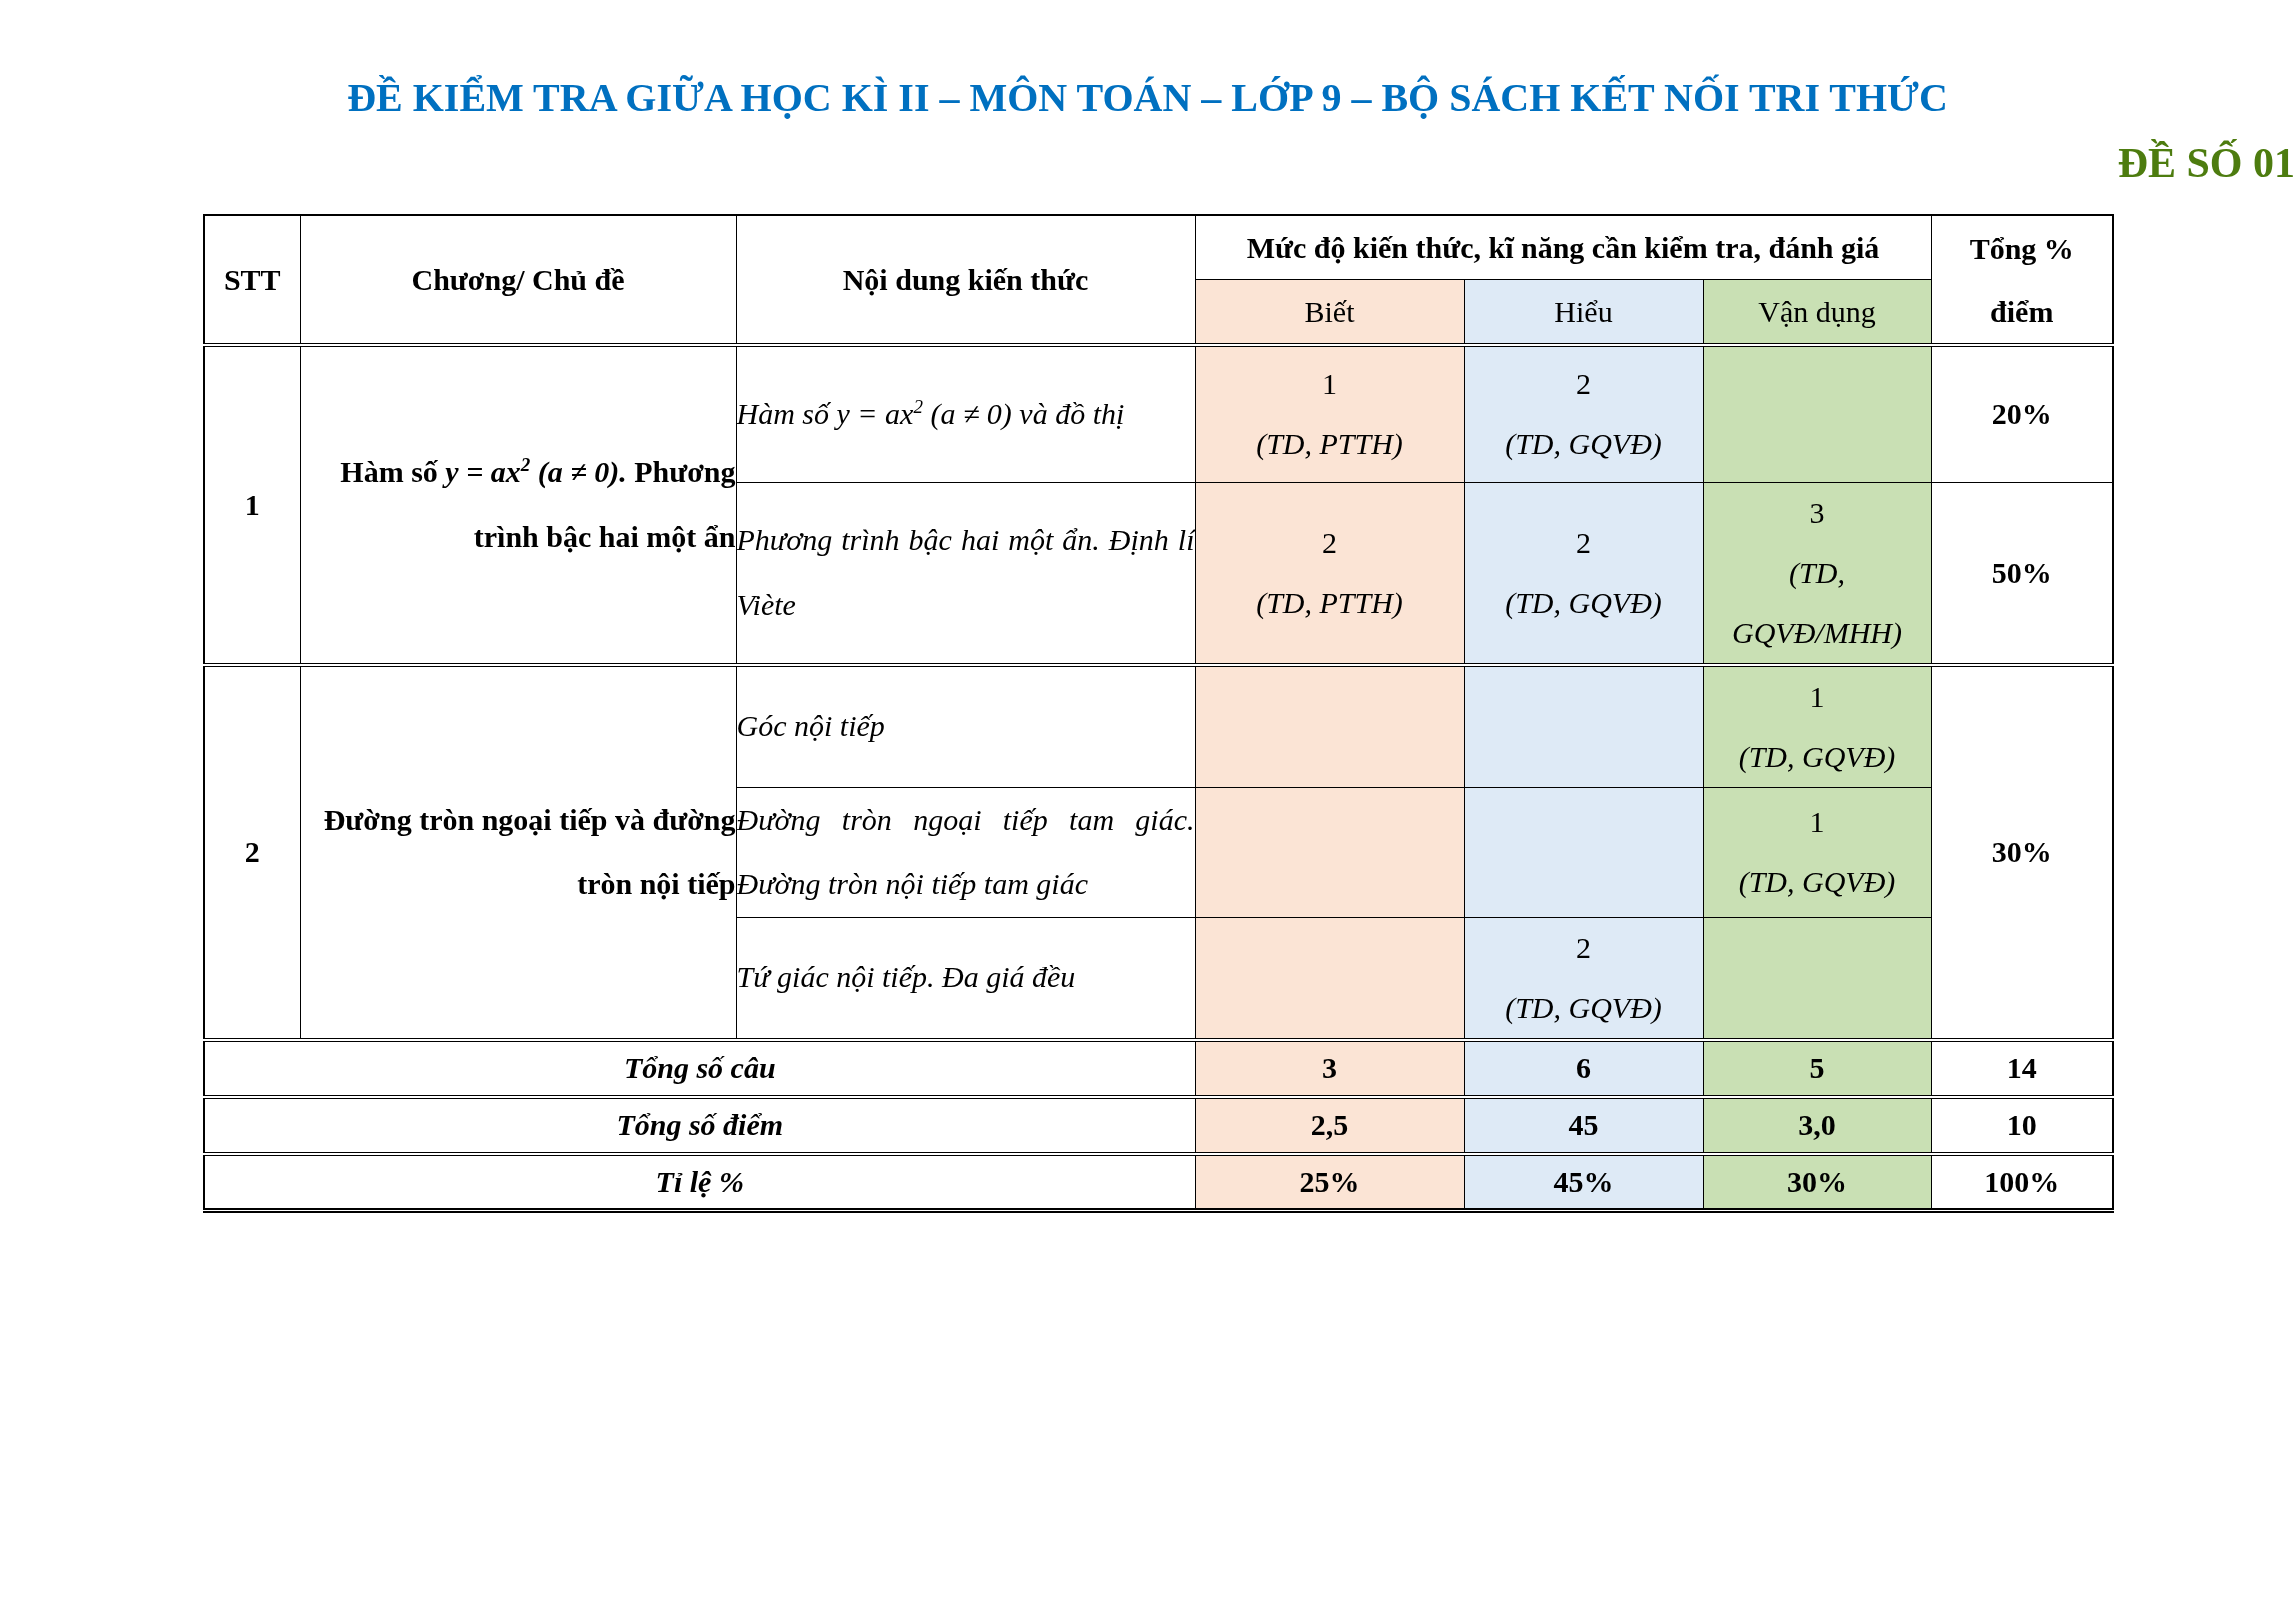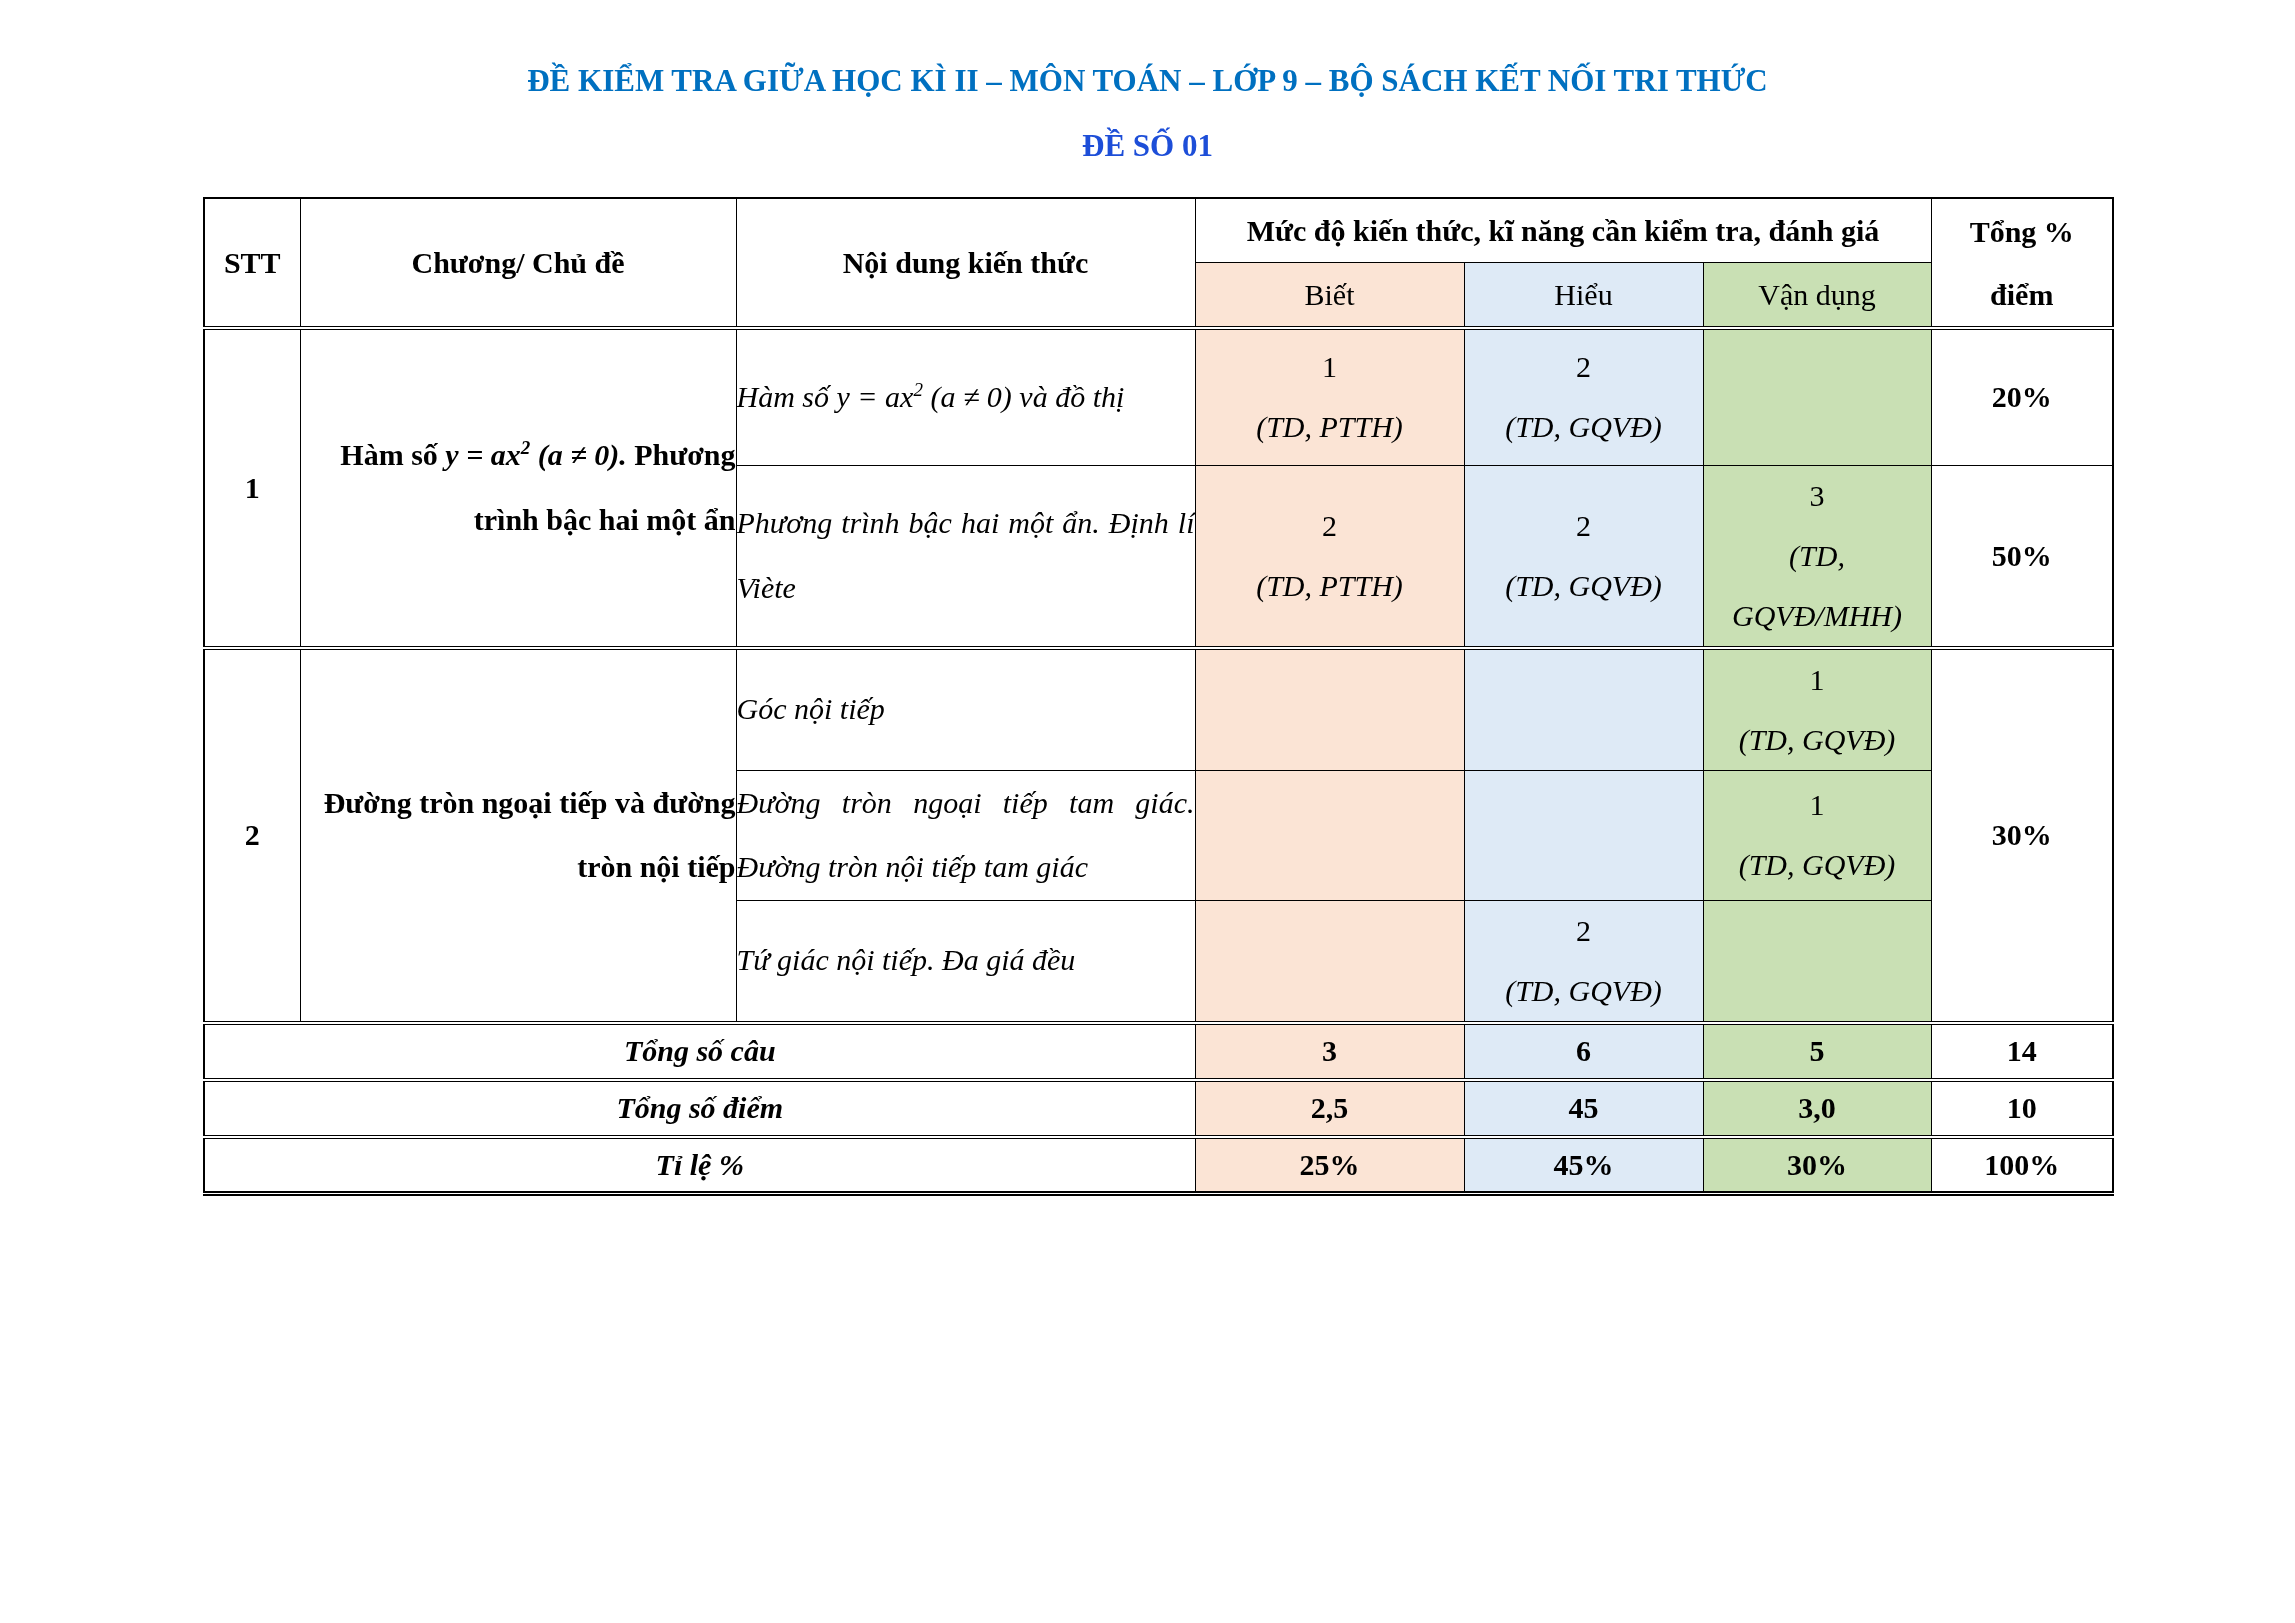--- a/index.html
+++ b/index.html
@@ -8,33 +8,33 @@
     position: relative;
     width: 2295px;
     height: 1623px;
     background: #ffffff;
     font-family: "Liberation Serif", "DejaVu Serif", serif;
     color: #000000;
     overflow: hidden;
   }
   .doc-title {
     margin: 0;
-    padding-top: 58px;
+    padding-top: 75px;
     text-align: center;
-    font-size: 31px;
+    font-size: 40px;
     font-weight: bold;
     color: #0070C0;
     line-height: 46px;
   }
   .exam-number {
     margin: 19px 0 0 0;
-    text-align: center;
-    font-size: 31px;
-    font-weight: bold;
-    color: #1d4ed8;
+    text-align: right;
+    font-size: 42px;
+    font-weight: bold;
+    color: #4d7c0f;
     line-height: 46px;
   }
   .section-heading {
     margin: 20.4px 0 0 171px;
     font-size: 32px;
     font-weight: bold;
     color: #0070C0;
     line-height: 46px;
   }
   table.matrix {

